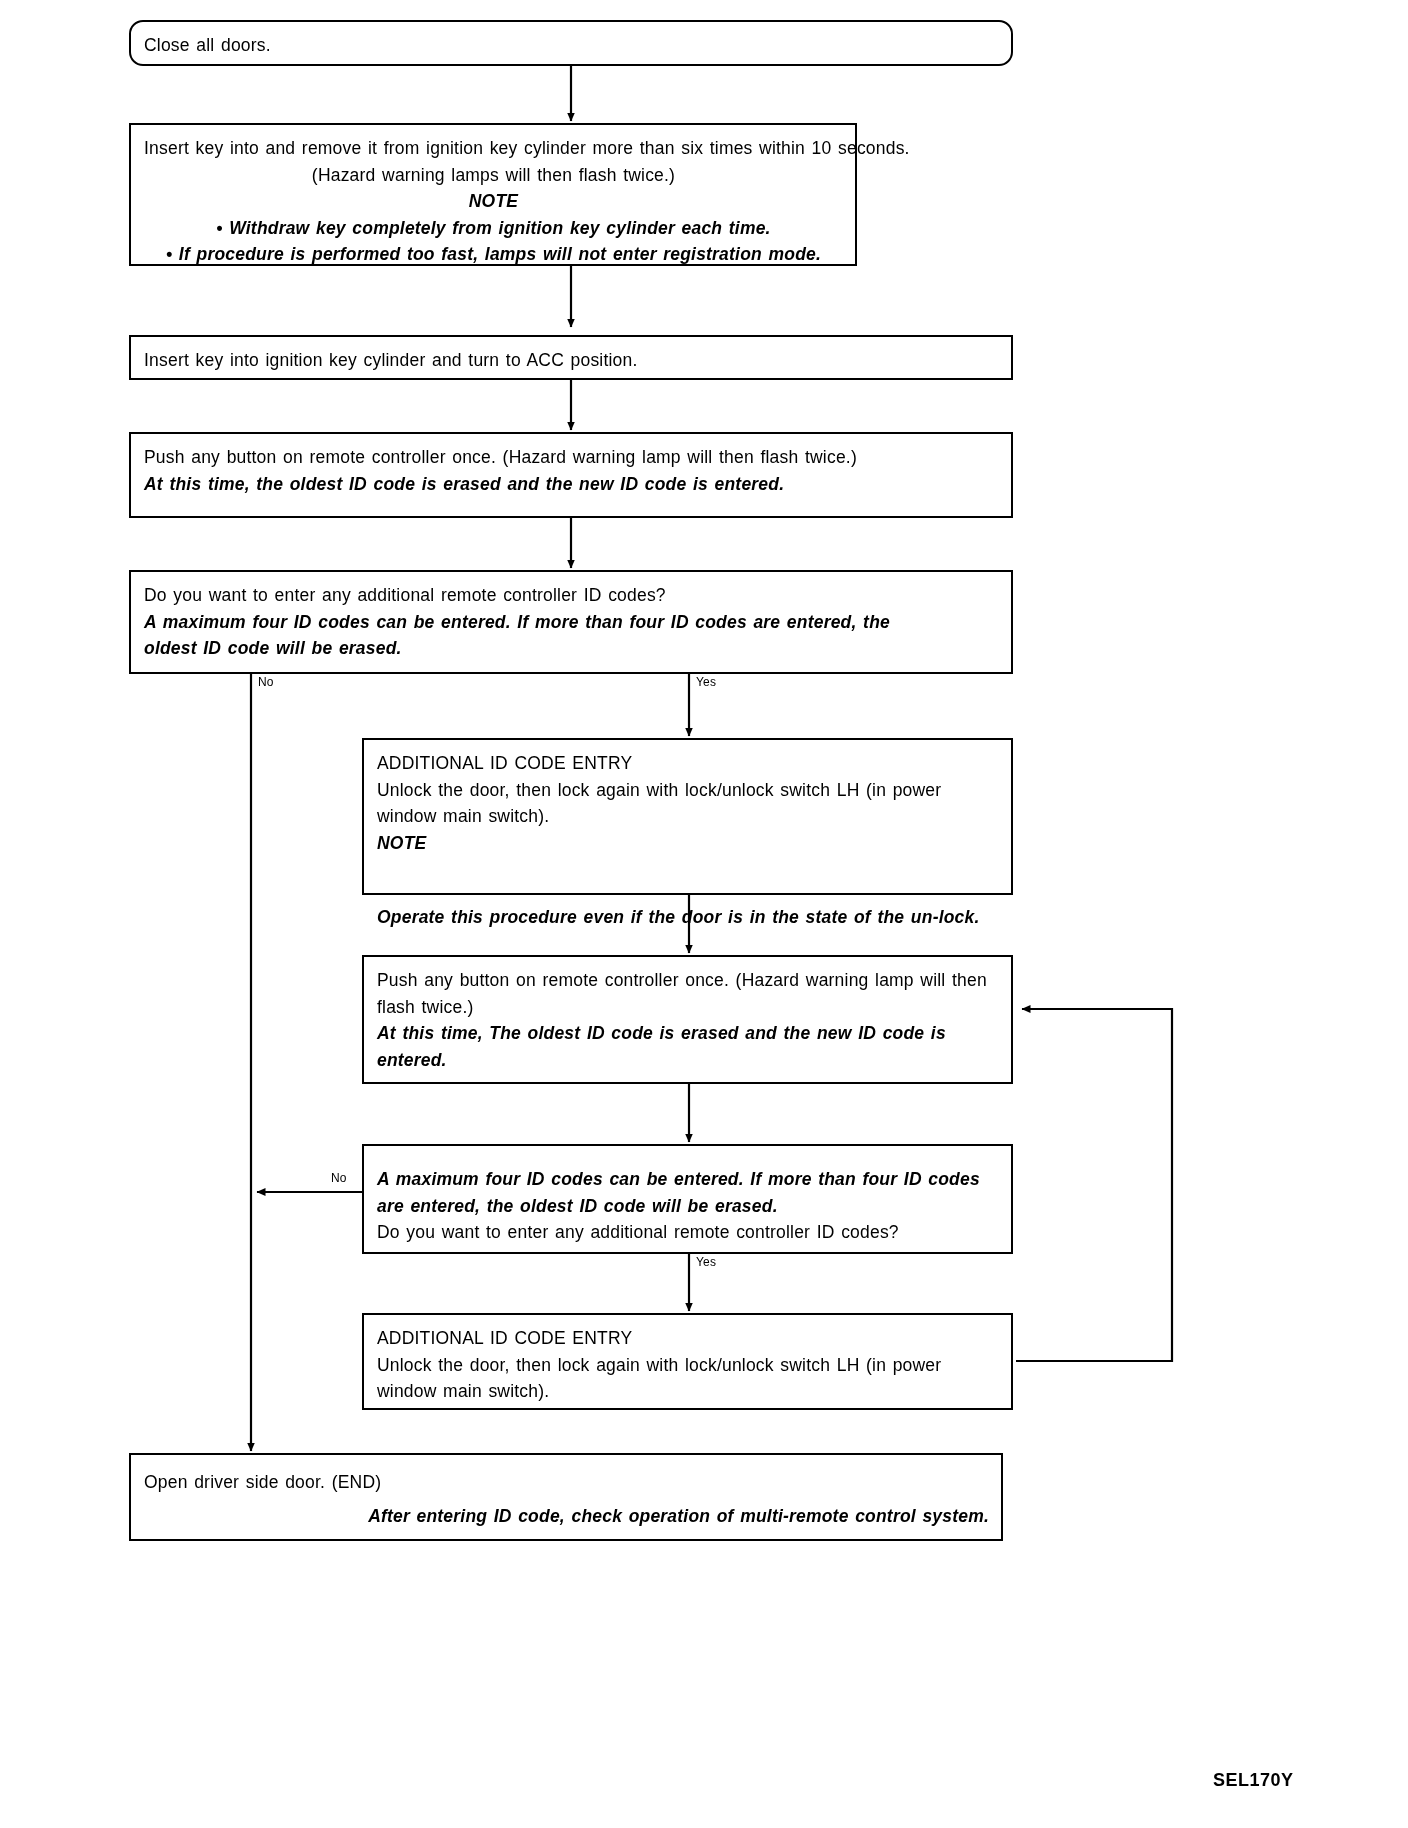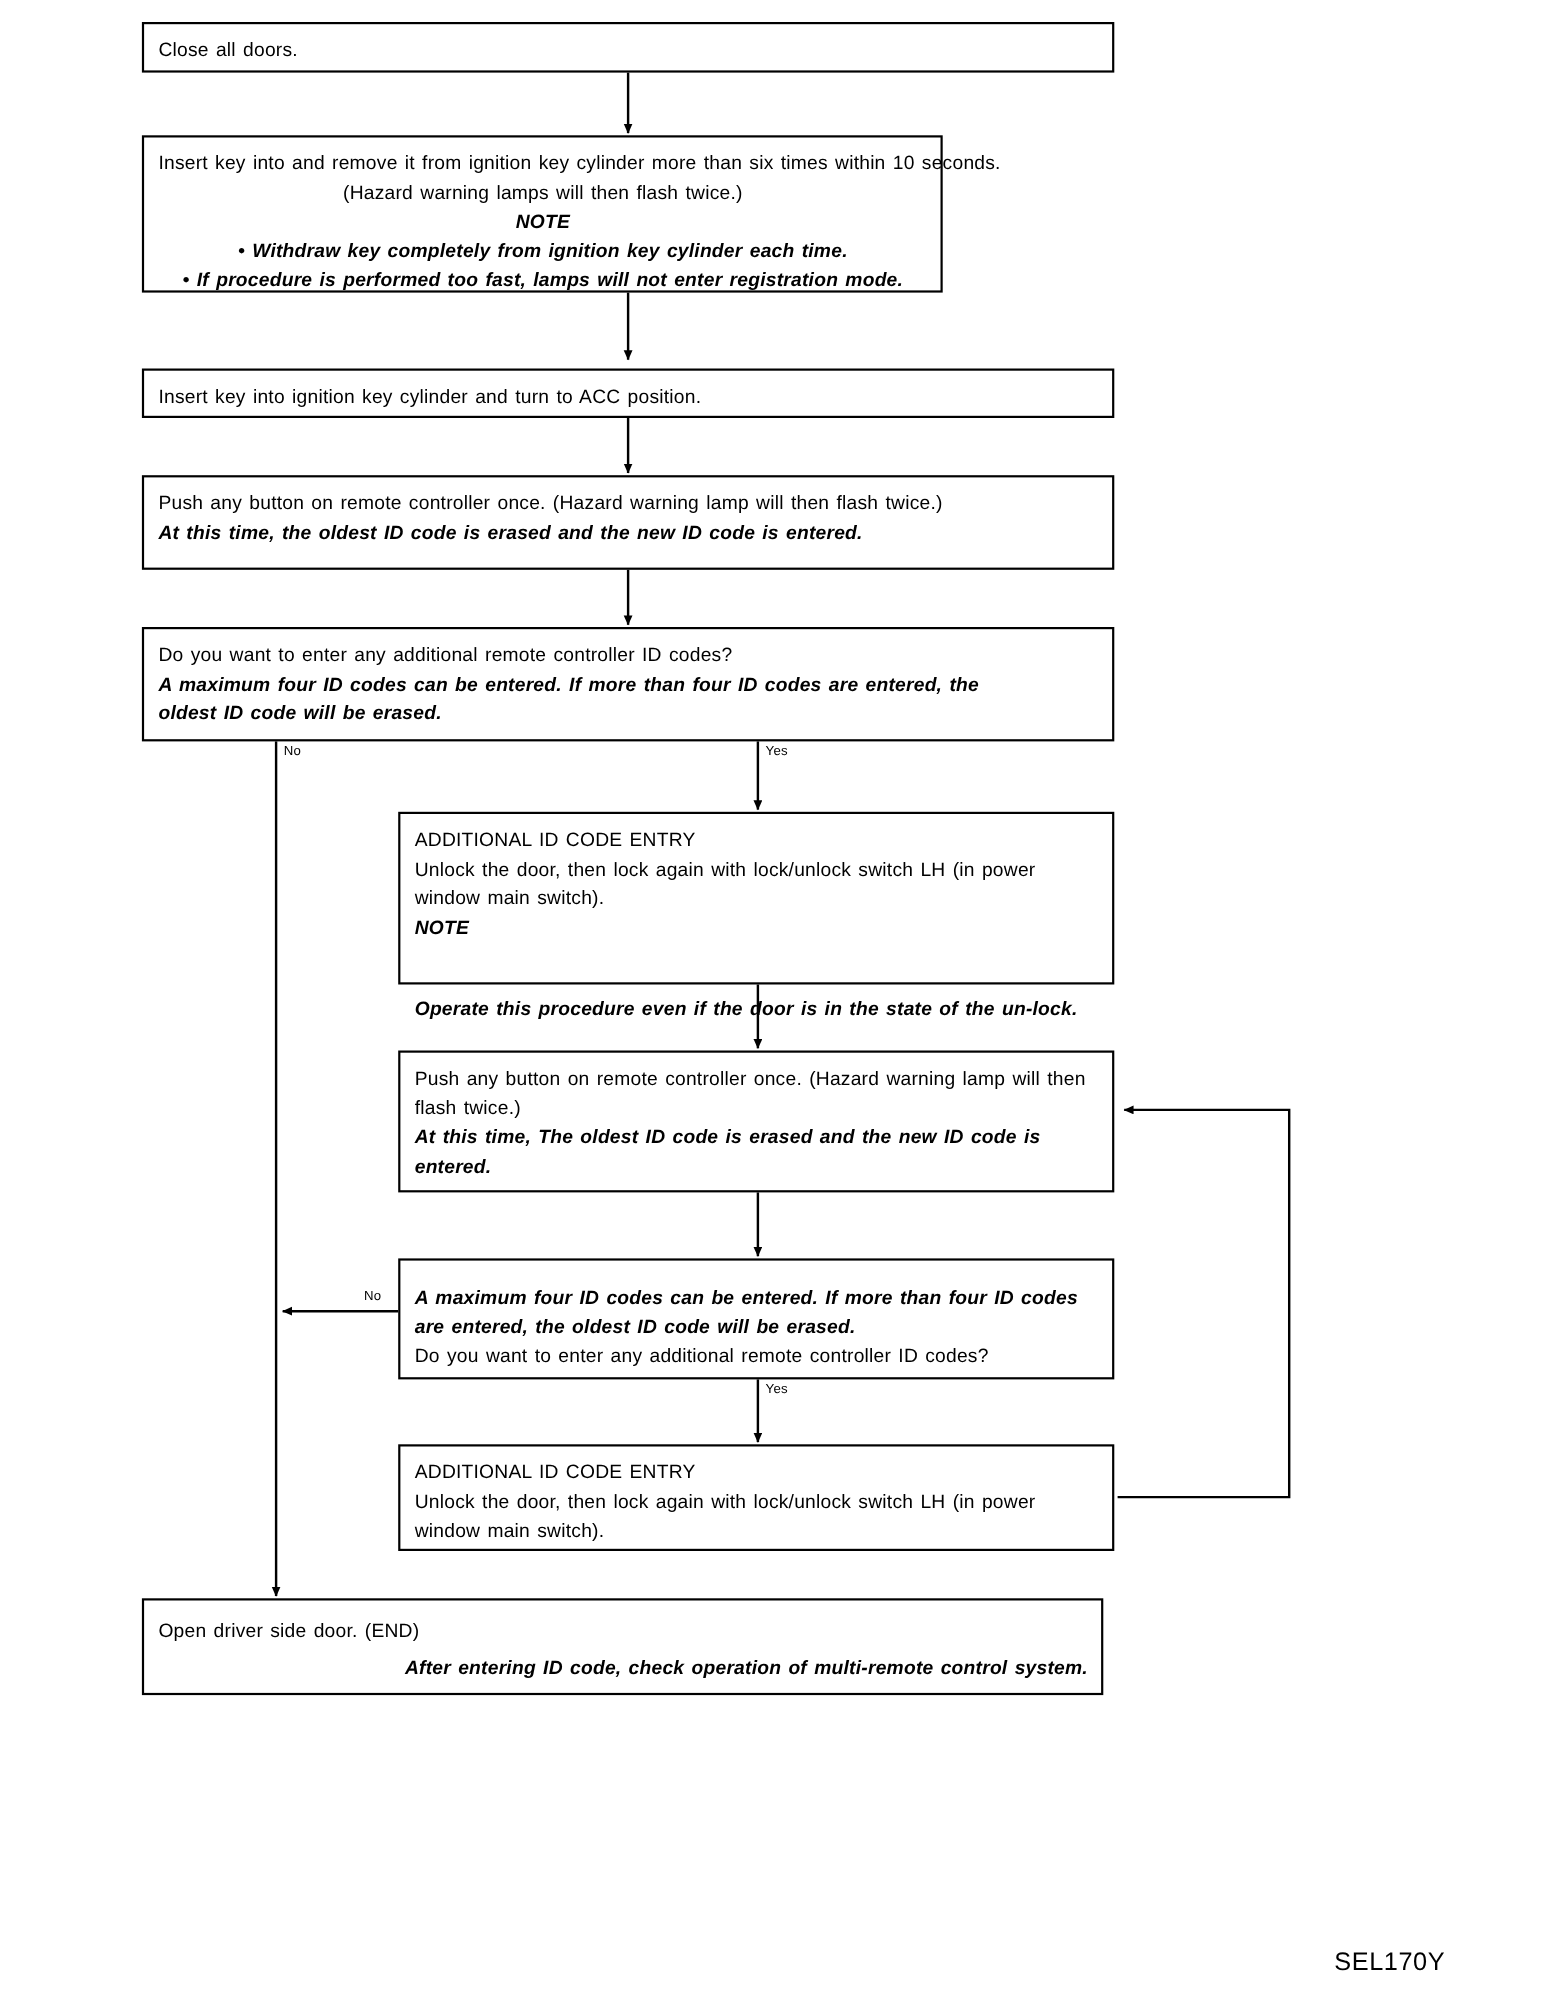--- a/index.html
+++ b/index.html
@@ -41,22 +41,22 @@
   .edge-label {
     position: absolute;
     font-size: 12px;
     line-height: 1;
     letter-spacing: 0.2px;
     background: transparent;
   }
 
   .caption {
     position: absolute;
-    font-size: 23px;
-    font-weight: normal;
+    font-size: 18px;
+    font-weight: bold;
     letter-spacing: 0.5px;
   }
 
   svg.arrows {
     position: absolute;
     left: 0; top: 0;
     width: 1408px;
     height: 1828px;
     pointer-events: none;
   }
@@ -89,21 +89,21 @@
 
     <line x1="689" y1="1082" x2="689" y2="1142" stroke="#000" stroke-width="2.2" marker-end="url(#ah)"></line>
 
     <path d="M364,1192 L257,1192" stroke="#000" stroke-width="2.2" fill="none" marker-end="url(#ah)"></path>
 
     <line x1="689" y1="1252" x2="689" y2="1311" stroke="#000" stroke-width="2.2" marker-end="url(#ah)"></line>
 
     <path d="M1016,1361 L1172,1361 L1172,1009 L1022,1009" stroke="#000" stroke-width="2.2" fill="none" marker-end="url(#ah)"></path>
   </svg>
 
-  <div class="box" style="left:129px; top:20px; width:884px; height:46px;">
+  <div class="box" style="left:129px; top:20px; width:884px; height:46px;border-radius:14px;">
     <div class="ln">Close all doors.</div>
   </div>
 
   <div class="box" style="left:129px; top:123px; width:728px; height:143px;text-align:center;">
     <div class="ln">Insert key into and remove it from ignition key cylinder more than six times within 10 seconds.</div>
     <div class="ln">(Hazard warning lamps will then flash twice.)</div>
     <div class="ln b">NOTE</div>
     <div class="ln b">• Withdraw key completely from ignition key cylinder each time.</div>
     <div class="ln b">• If procedure is performed too fast, lamps will not enter registration mode.</div>
   </div>

